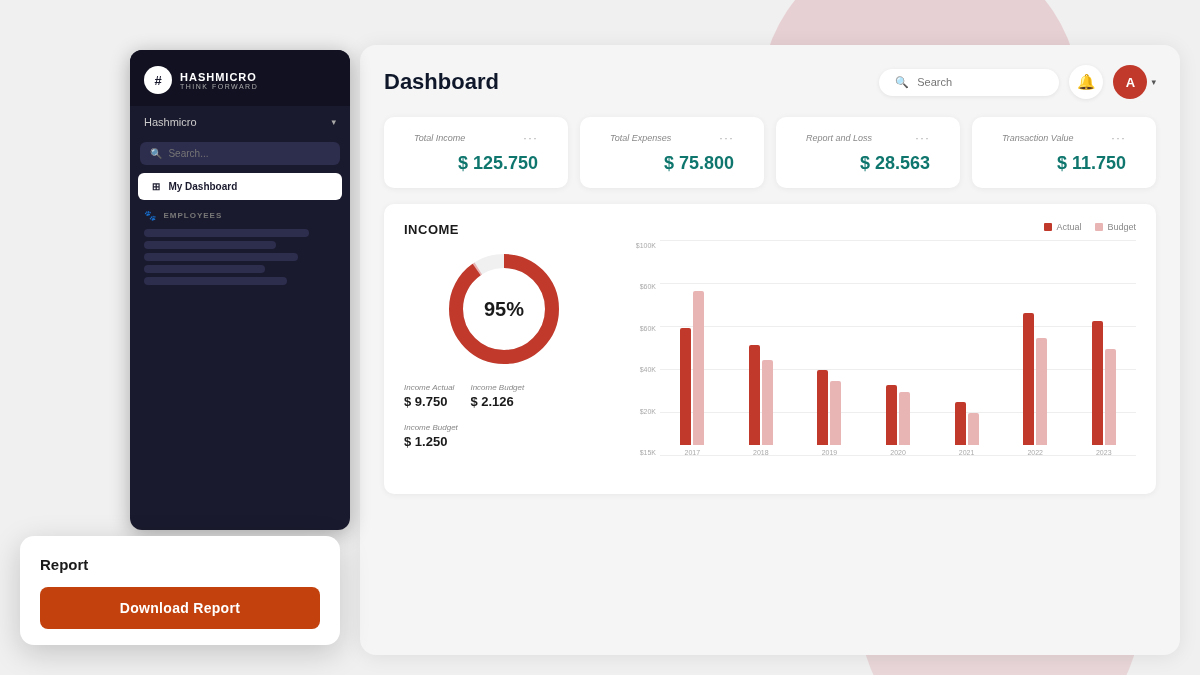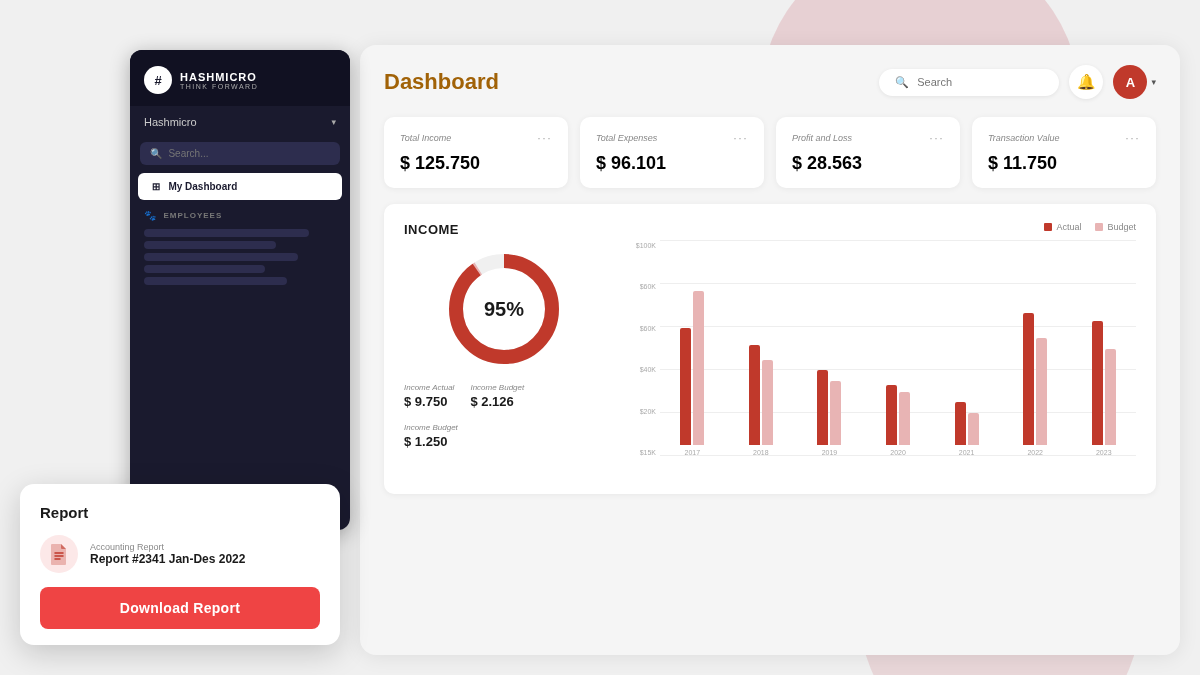--- a/index.html
+++ b/index.html
@@ -192,21 +192,21 @@
       font-size: 9px;
       color: #888;
     }
     .report-file-name {
       font-size: 12px;
       font-weight: 700;
       color: #1a1a1a;
     }
     .download-btn {
       width: 100%;
-      background: #ef4444;
+      background: #c2410c;
       color: white;
       border: none;
       border-radius: 8px;
       padding: 13px;
       font-size: 14px;
       font-weight: 700;
       cursor: pointer;
       letter-spacing: 0.3px;
     }
 
@@ -227,21 +227,21 @@
     
     .main-header {
       display: flex;
       align-items: center;
       justify-content: space-between;
       margin-bottom: 18px;
     }
     .main-title {
       font-size: 22px;
       font-weight: 700;
-      color: #a16207;
+      color: #0f172a;
     }
     .header-right {
       display: flex;
       align-items: center;
       gap: 10px;
     }
     .search-bar {
       background: white;
       border-radius: 20px;
       padding: 7px 16px;
@@ -297,22 +297,23 @@
     
     .stats-row {
       display: grid;
       grid-template-columns: repeat(4, 1fr);
       gap: 12px;
       margin-bottom: 16px;
     }
     .stat-card {
       background: white;
       border-radius: 10px;
-      padding: 14px 16px;
+      padding: 14px 30px;
       box-shadow: 0 1px 6px rgba(0,0,0,0.06);
+      text-align: right;
     }
     .stat-card-header {
       display: flex;
       justify-content: space-between;
       align-items: center;
       margin-bottom: 8px;
     }
     .stat-card-label {
       font-size: 9px;
       color: #888;
@@ -320,21 +321,21 @@
     }
     .stat-card-dots {
       font-size: 12px;
       color: #aaa;
       cursor: pointer;
       letter-spacing: 1px;
     }
     .stat-card-value {
       font-size: 18px;
       font-weight: 700;
-      color: #000000;
+      color: #0f766e;
     }
 
     
     .income-panel {
       background: white;
       border-radius: 10px;
       padding: 18px 20px;
       box-shadow: 0 1px 6px rgba(0,0,0,0.06);
       display: flex;
       gap: 20px;
@@ -463,33 +464,20 @@
 
   <div class="sidebar-menu-bar" style="width:75%"></div>
   <div class="sidebar-menu-bar" style="width:60%"></div>
   <div class="sidebar-menu-bar" style="width:70%"></div>
   <div class="sidebar-menu-bar" style="width:55%"></div>
   <div class="sidebar-menu-bar" style="width:65%"></div>
 </div>
 
 <div class="report-card">
   <div class="report-card-title">Report</div>
-  <div class="report-card-info">
-    <div class="report-file-icon">
-      <svg width="22" height="24" viewBox="0 0 22 24" fill="none">
-        <path d="M4 2h9l5 5v15a1 1 0 01-1 1H4a1 1 0 01-1-1V3a1 1 0 011-1z" fill="#c0392b" opacity="0.3"></path>
-        <path d="M13 2l5 5h-4a1 1 0 01-1-1V2z" fill="#c0392b" opacity="0.6"></path>
-        <path d="M7 11h8M7 14h8M7 17h5" stroke="#c0392b" stroke-width="1.5" stroke-linecap="round"></path>
-      </svg>
-    </div>
-    <div class="report-file-details">
-      <span class="report-file-type">Accounting Report</span>
-      <span class="report-file-name">Report #2341 Jan-Des 2022</span>
-    </div>
-  </div>
   <button class="download-btn">Download Report</button>
 </div>
 
 <div class="main-content">
 
   <div class="main-header">
     <h1 class="main-title">Dashboard</h1>
     <div class="header-right">
       <div class="search-bar">
         <span class="search-bar-icon">🔍</span>
@@ -511,25 +499,25 @@
         <span class="stat-card-label">Total Income</span>
         <span class="stat-card-dots">···</span>
       </div>
       <div class="stat-card-value">$ 125.750</div>
     </div>
     <div class="stat-card">
       <div class="stat-card-header">
         <span class="stat-card-label">Total Expenses</span>
         <span class="stat-card-dots">···</span>
       </div>
-      <div class="stat-card-value">$ 96.101</div>
+      <div class="stat-card-value">$ 75.800</div>
     </div>
     <div class="stat-card">
       <div class="stat-card-header">
-        <span class="stat-card-label">Profit and Loss</span>
+        <span class="stat-card-label">Report and Loss</span>
         <span class="stat-card-dots">···</span>
       </div>
       <div class="stat-card-value">$ 28.563</div>
     </div>
     <div class="stat-card">
       <div class="stat-card-header">
         <span class="stat-card-label">Transaction Value</span>
         <span class="stat-card-dots">···</span>
       </div>
       <div class="stat-card-value">$ 11.750</div>

